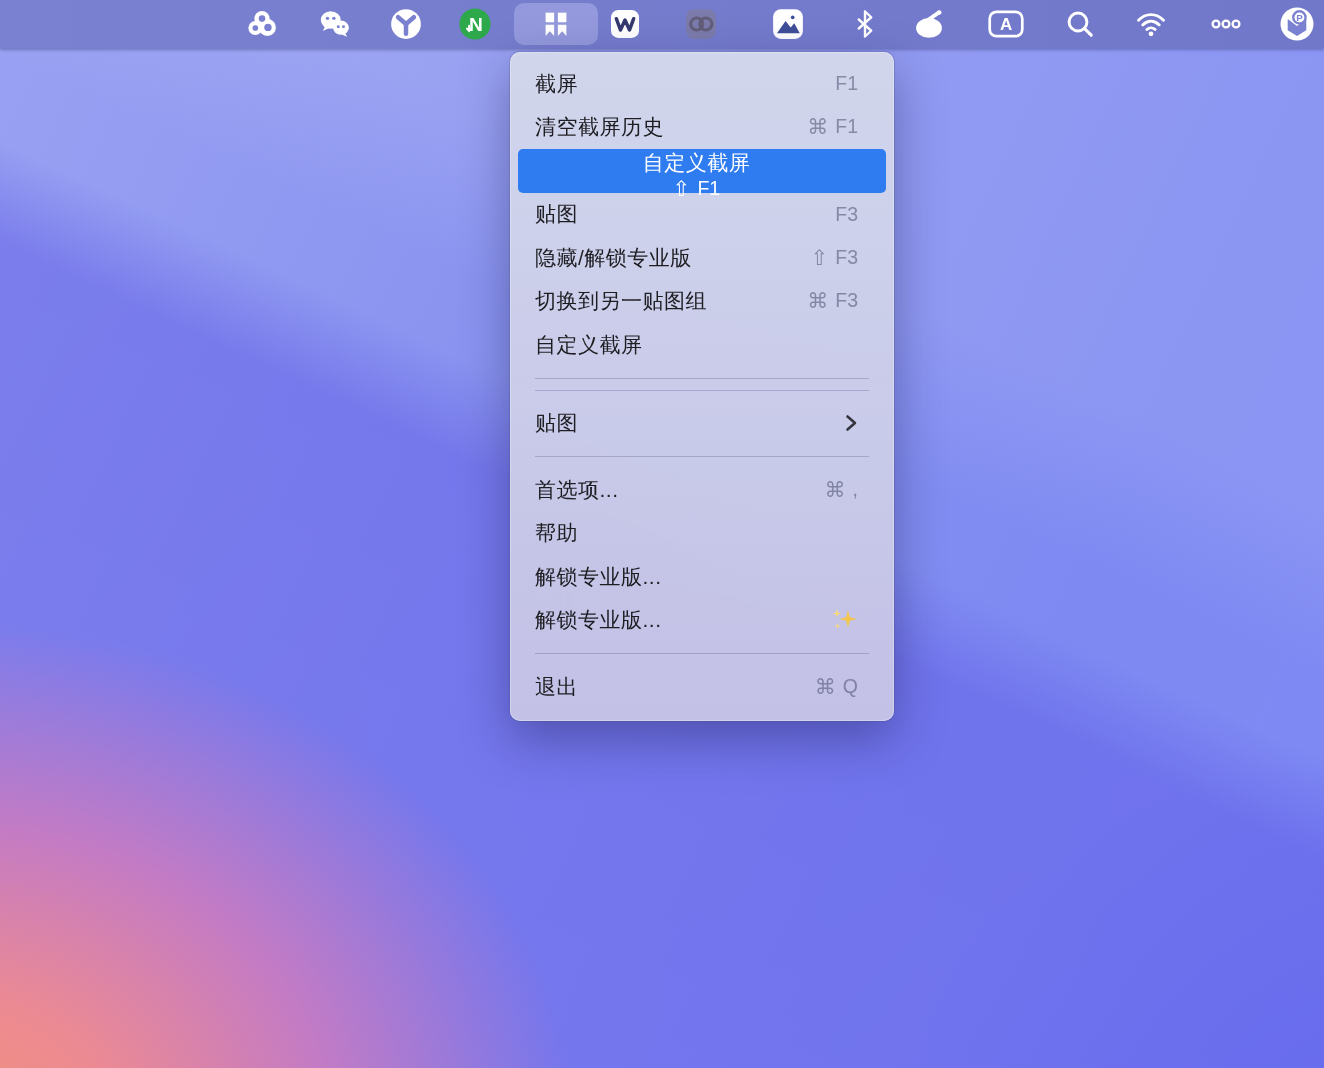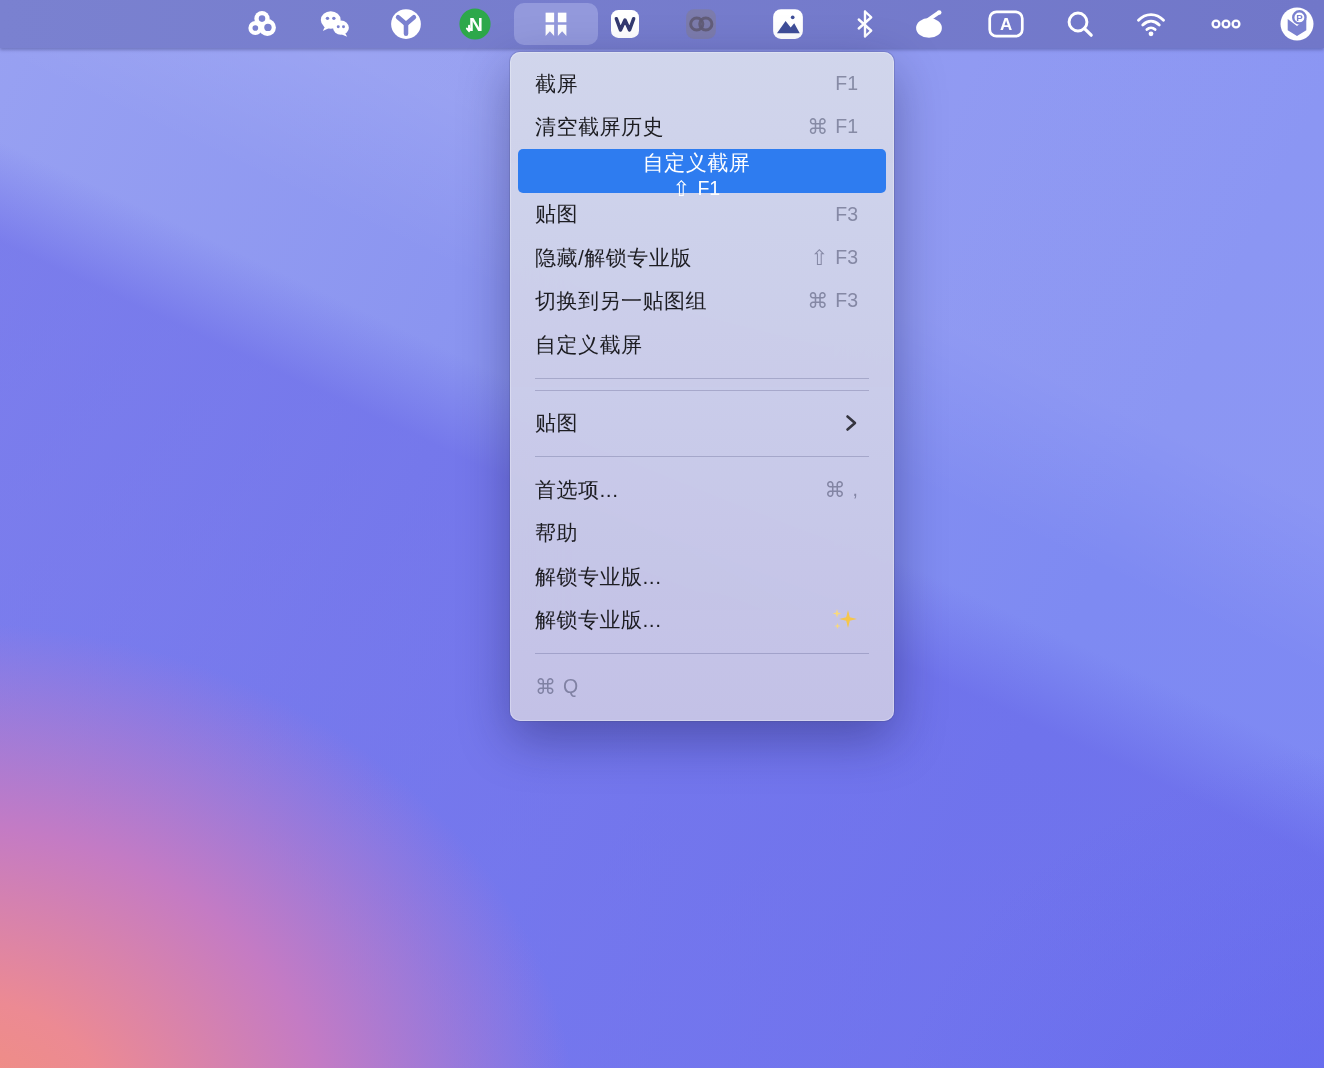--- a/index.html
+++ b/index.html
@@ -267,20 +267,21 @@
         <div class="menu-item">
           <span class="label">解锁专业版...</span>
           <svg class="sparkle" width="28" height="26" viewBox="0 0 28 26">
             <polygon points="18,3 19.8,10.2 27,12 19.8,13.8 18,21 16.2,13.8 9,12 16.2,10.2" fill="#F6C64A"></polygon>
             <polygon points="7,2 8,5.4 11.4,6.4 8,7.4 7,10.8 6,7.4 2.6,6.4 6,5.4" fill="#F8D97E"></polygon>
             <polygon points="7.5,16 8.2,18.3 10.5,19 8.2,19.7 7.5,22 6.8,19.7 4.5,19 6.8,18.3" fill="#F8D97E"></polygon>
           </svg>
         </div>
         <div class="divider"></div>
         <div class="menu-item">
+          <span class="label">退出</span>
           <span class="shortcut">
             <span class="mod">⌘</span>
             <span>Q</span>
           </span>
         </div>
       </div>
   </div>
 </div>
 
 </body></html>

